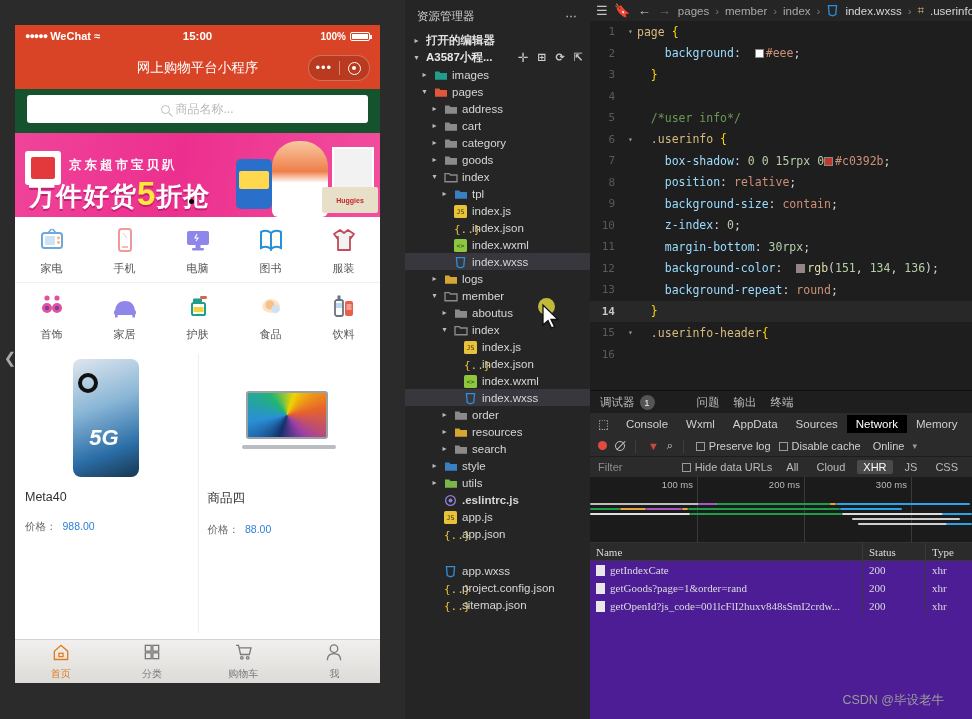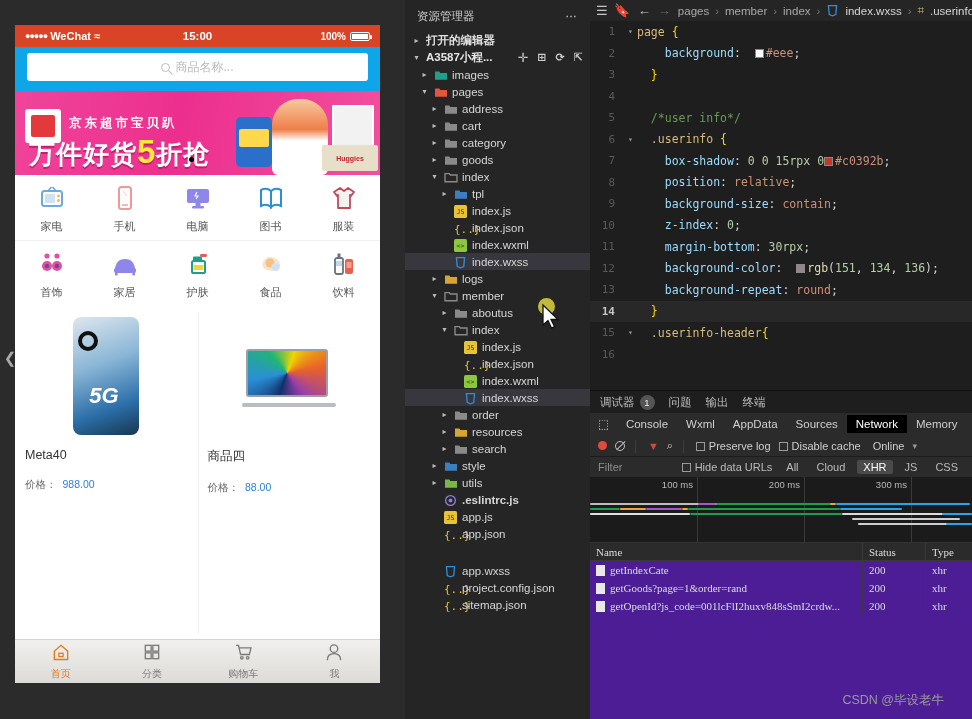--- a/index.html
+++ b/index.html
@@ -44,21 +44,21 @@
     position:absolute; right:10px; top:8px; width:62px; height:26px;
     border-radius:13px; background:rgba(0,0,0,.14); border:1px solid rgba(255,255,255,.28);
     display:flex; align-items:center;
   }
   .capsule .cl{flex:1; text-align:center; color:#fff; font-size:13px; letter-spacing:1px; line-height:8px;}
   .capsule .div{width:1px;height:14px;background:rgba(255,255,255,.4);}
   .capsule .cr{flex:1; display:flex; align-items:center; justify-content:center;}
   .tgt{width:13px;height:13px;border:1.6px solid #fff;border-radius:50%;display:flex;align-items:center;justify-content:center;}
   .tgt i{width:4px;height:4px;background:#fff;border-radius:50%;display:block;}
 
-  .searchwrap { background:#0ea5e9; padding:6px 12px 10px; }
+  .searchwrap { background:#14532d; padding:6px 12px 10px; }
   .searchbox {
     height:28px; background:#fff; border-radius:3px; display:flex; align-items:center;
     justify-content:center; gap:5px; color:#b9b9b9; font-size:12px;
   }
   .mag { width:9px;height:9px;border:1.4px solid #bdbdbd;border-radius:50%; position:relative; display:inline-block;}
   .mag:after{content:"";position:absolute;right:-4px;bottom:-3px;width:5px;height:1.4px;background:#bdbdbd;transform:rotate(45deg);}
 
   .banner {
     height:84px; position:relative; overflow:hidden;
     background: linear-gradient(100deg,#f0449a 0%,#ec2f8e 45%,#f24f9e 100%);
@@ -192,20 +192,32 @@
         </div>
         <div class="sb-center">15:00</div>
         <div class="sb-right">
           <span>100%</span>
           <span class="batt">
               <i></i>
             </span>
         </div>
       </div>
 
+      <div class="navbar">
+        <span>网上购物平台小程序</span>
+        <div class="capsule">
+          <span class="cl">•••</span>
+          <span class="div"></span>
+          <span class="cr">
+              <span class="tgt">
+                <i></i>
+              </span>
+            </span>
+        </div>
+      </div>
 
       <div class="searchwrap">
         <div class="searchbox">
           <span class="mag"></span>
           <span>商品名称...</span>
         </div>
       </div>
 
       <div class="banner">
         <div class="box1"></div>
@@ -757,21 +769,21 @@
         </div>
     </div>
 
     <div class="devtools">
 
       <div class="dt-top" id="dtpanels">
           <span style="display: flex; align-items: center; gap: 5px;">
             <span>调试器</span>
             <span class="dt-badge">1</span>
           </span>
-          <span style="display: flex; align-items: center; gap: 5px;">
+          <span style="display: flex; align-items: center; gap: 5px; margin-left: 28px;">
             <span>问题</span>
           </span>
           <span style="display: flex; align-items: center; gap: 5px;">
             <span>输出</span>
           </span>
           <span style="display: flex; align-items: center; gap: 5px;">
             <span>终端</span>
           </span>
         </div>
 

